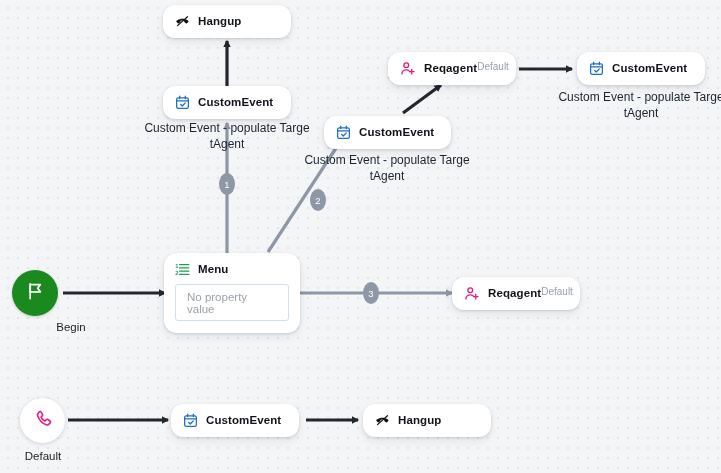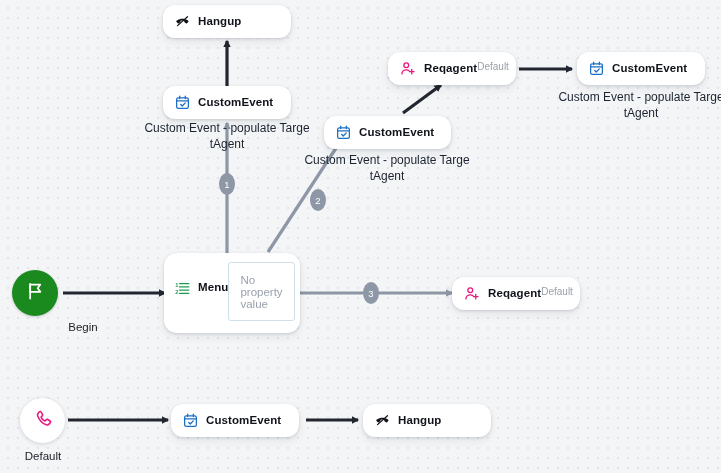--- a/index.html
+++ b/index.html
@@ -27,21 +27,21 @@
     display:flex;align-items:center;
     padding:0 12px;
   }
   .node .ico{flex:0 0 auto;display:inline-flex;align-items:center;justify-content:center;margin-right:8px;}
   .node .ttl{font-size:11.5px;font-weight:bold;color:#10131a;letter-spacing:.1px;line-height:1.15;white-space:nowrap;}
   .node .sub{font-size:10px;font-weight:normal;color:#9aa1ab;line-height:1.15;white-space:nowrap;margin-top:-1px;}
   .node .stack{display:flex;flex-direction:row;justify-content:flex-end;}
 
   
   .node.menu{
-    flex-direction:row;align-items:stretch;
+    flex-direction:column;align-items:stretch;
     padding:9px 11px 12px 11px;border-radius:13px;
   }
   .menu-head{display:flex;align-items:center;margin-bottom:7px;}
   .menu-head .ttl{font-size:11.5px;}
   .prop-box{
     flex:1;border:1px solid #cfe0ea;border-radius:3px;background:#fff;
     display:flex;align-items:center;padding:0 11px;
   }
   .prop-box span{font-size:11.5px;color:#9aa1ab;}
 
@@ -243,21 +243,21 @@
   </div>
 
   <div class="round green" style="left:12px;top:270px;width:46px;height:46px;">
     <span>
       <svg width="20" height="20" viewBox="0 0 24 24" xmlns="http://www.w3.org/2000/svg">
         <line x1="6.2" y1="3.4" x2="6.2" y2="21" stroke="#ffffff" stroke-width="2.1" stroke-linecap="round"></line>
         <path d="M6.2 4.2 H18.4 L15.2 8.6 L18.4 13 H6.2 Z" fill="none" stroke="#ffffff" stroke-width="2.1" stroke-linejoin="round"></path>
       </svg>
     </span>
   </div>
-  <div class="round-label" style="left:16px;top:321px;width:70px;padding-left:32px;">Begin</div>
+  <div class="round-label" style="left:4px;top:321px;width:70px;padding-left:32px;">Begin</div>
 
   <div class="round white" style="left:20px;top:398px;width:45px;height:45px;">
     <span>
       <svg width="20" height="20" viewBox="0 0 24 24" xmlns="http://www.w3.org/2000/svg">
         <path d="M7.6 3.4c.7-.6 1.6-.5 2.1.3l1.7 2.7c.4.7.3 1.4-.3 1.9l-1.2 1c-.25.2-.3.5-.15.8.9 1.8 2.4 3.3 4.2 4.2.3.15.6.1.8-.15l1-1.2c.5-.6 1.2-.7 1.9-.3l2.7 1.7c.8.5.9 1.4.3 2.1l-1.5 1.7c-.8.9-2 1.2-3.1.8C12 17.6 7.4 13 5.6 8 5.2 6.9 5.5 5.7 6.4 4.9z" fill="none" stroke="#e8197d" stroke-width="1.9" stroke-linejoin="round"></path>
       </svg>
     </span>
   </div>
   <div class="round-label" style="left:0px;top:450px;width:86px;">Default</div>
 

